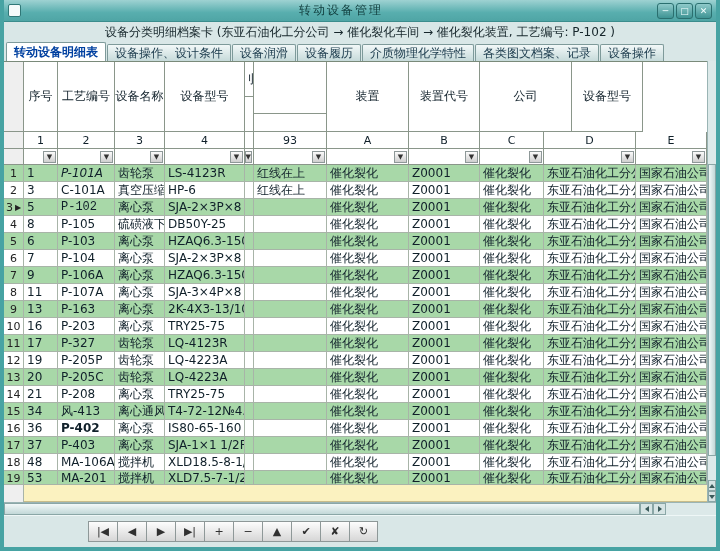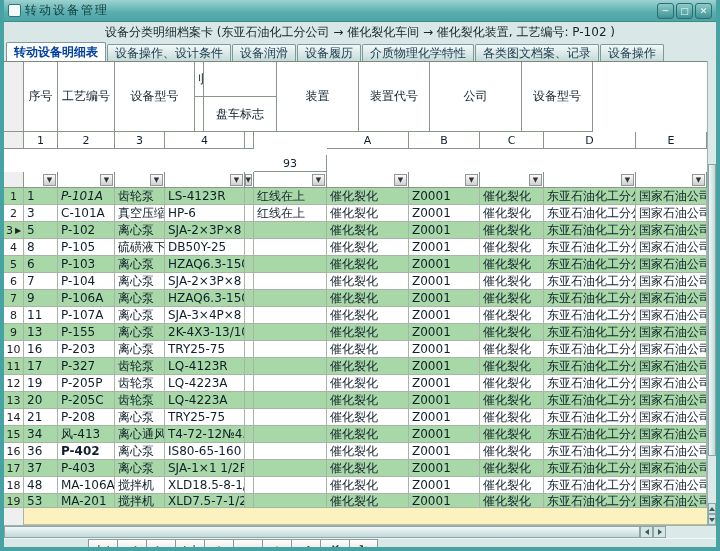--- a/index.html
+++ b/index.html
@@ -2,21 +2,21 @@
 <html><head>
 <meta charset="utf-8">
 <style>
   *{margin:0;padding:0;box-sizing:border-box}
   html,body{width:720px;height:551px}
   body{font-family:"DejaVu Sans","Liberation Sans",sans-serif;font-size:12px;color:#10202a;background:#fff}
   .window{width:720px;height:551px;border-left:4px solid #47A3A3;border-right:4px solid #47A3A3;border-bottom:4px solid #47A3A3;background:#D9E7E7;display:flex;flex-direction:column;overflow:hidden}
   
   .titlebar{height:22px;flex:0 0 22px;background:linear-gradient(#9ED2D2,#58AEAE 60%,#4FA5A5);display:flex;align-items:center;padding:0 4px;border-bottom:1px solid #3B8D8D}
   .appicon{width:13px;height:13px;background:#F4FAFA;border:1px solid #2F7777;border-radius:2px;margin-right:4px}
-  .apptitle{flex:1;text-align:left;color:#103C3C;letter-spacing:2px;font-size:12px}
+  .apptitle{flex:1;text-align:center;color:#103C3C;letter-spacing:2px;font-size:12px}
   .wbtns{display:flex;gap:2px}
   .wbtn{width:17px;height:16px;background:linear-gradient(#8FCACA,#3E9494);border:1px solid #2A6F6F;border-radius:3px;color:#F2FFFF;font-size:9px;line-height:14px;text-align:center;cursor:default}
   
   .breadbar{height:20px;flex:0 0 20px;display:flex;align-items:center;justify-content:center;color:#15252a}
   
   .tabbar{height:19px;flex:0 0 19px;display:flex;align-items:flex-end;padding-left:2px;gap:1px}
   .tab{height:17px;line-height:16px;padding:0 7px;border:1px solid #7E9A9A;border-bottom:none;border-radius:2px 2px 0 0;background:linear-gradient(#F2F8F8,#C6DADA);color:#18384a;white-space:nowrap;cursor:default}
   .tab.active{height:19px;line-height:18px;background:#FFFFFF;color:#0040A0;font-weight:bold;position:relative;z-index:2}
   
   .gridzone{flex:0 0 440px;display:flex;background:#fff}
@@ -90,42 +90,42 @@
       <div class="tab">各类图文档案、记录</div>
       <div class="tab">设备操作</div>
     </div>
 
   <div class="gridzone">
     <div class="grid">
       <div class="hr names">
           <div class="c h ind" style="width: 20px;"></div>
           <div class="c h" style="width: 34px;">序号</div>
           <div class="c h" style="width: 57px;">工艺编号</div>
+          <div class="c h" style="width: 50px;">设备名称</div>
           <div class="c h" style="width: 80px;">设备型号</div>
           <div class="c h split" style="width: 9px;">
             <div class="sub top">刂</div>
             <div class="sub bot"></div>
           </div>
           <div class="c h split" style="width: 73px;">
             <div class="sub top"></div>
-            <div class="sub bot">盘车标志</div>
           </div>
           <div class="c h" style="width: 82px;">装置</div>
           <div class="c h" style="width: 71px;">装置代号</div>
           <div class="c h" style="width: 92px;">公司</div>
           <div class="c h" style="width: 71px;">设备型号</div>
         </div>
       <div class="hr nums">
           <div class="c h ind" style="width: 20px;"></div>
           <div class="c h" style="width: 34px;">1</div>
           <div class="c h" style="width: 57px;">2</div>
           <div class="c h" style="width: 50px;">3</div>
           <div class="c h" style="width: 80px;">4</div>
           <div class="c h" style="width: 9px;"></div>
-          <div class="c h" style="width: 73px; margin-top: 23px;">93</div>
+          <div class="c h" style="width: 73px;">93</div>
           <div class="c h" style="width: 82px;">A</div>
           <div class="c h" style="width: 71px;">B</div>
           <div class="c h" style="width: 64px;">C</div>
           <div class="c h" style="width: 92px;">D</div>
           <div class="c h" style="width: 71px;">E</div>
         </div>
       <div class="hr filts">
           <div class="c h ind" style="width: 20px;"></div>
           <div class="c h" style="width: 34px;">
             <div class="dd">▼</div>
@@ -194,21 +194,21 @@
               <div class="c" style="width: 64px;">催化裂化</div>
               <div class="c" style="width: 92px;">东亚石油化工分公司</div>
               <div class="c" style="width: 71px;">国家石油公司</div>
             </div>
             <div class="row g">
               <div class="c ind" style="width: 20px;">
                 <span>3</span>
                 <span class="cur">▶</span>
               </div>
               <div class="c" style="width: 34px;">5</div>
-              <div class="c" style="width: 57px;">P-102</div>
+              <div class="c" style="width: 57px; font-family: Liberation Mono, monospace;">P-102</div>
               <div class="c" style="width: 50px;">离心泵</div>
               <div class="c" style="width: 80px;">SJA-2×3P×8 1/2</div>
               <div class="c" style="width: 9px;"></div>
               <div class="c" style="width: 73px;"></div>
               <div class="c" style="width: 82px;">催化裂化</div>
               <div class="c" style="width: 71px;">Z0001</div>
               <div class="c" style="width: 64px;">催化裂化</div>
               <div class="c" style="width: 92px;">东亚石油化工分公司</div>
               <div class="c" style="width: 71px;">国家石油公司</div>
             </div>
@@ -290,21 +290,21 @@
               <div class="c" style="width: 71px;">Z0001</div>
               <div class="c" style="width: 64px;">催化裂化</div>
               <div class="c" style="width: 92px;">东亚石油化工分公司</div>
               <div class="c" style="width: 71px;">国家石油公司</div>
             </div>
             <div class="row g">
               <div class="c ind" style="width: 20px;">
                 <span>9</span>
               </div>
               <div class="c" style="width: 34px;">13</div>
-              <div class="c" style="width: 57px;">P-155</div>
+              <div class="c" style="width: 57px;">P-163</div>
               <div class="c" style="width: 50px;">离心泵</div>
               <div class="c" style="width: 80px;">2K-4X3-13/103</div>
               <div class="c" style="width: 9px;"></div>
               <div class="c" style="width: 73px;"></div>
               <div class="c" style="width: 82px;">催化裂化</div>
               <div class="c" style="width: 71px;">Z0001</div>
               <div class="c" style="width: 64px;">催化裂化</div>
               <div class="c" style="width: 92px;">东亚石油化工分公司</div>
               <div class="c" style="width: 71px;">国家石油公司</div>
             </div>

